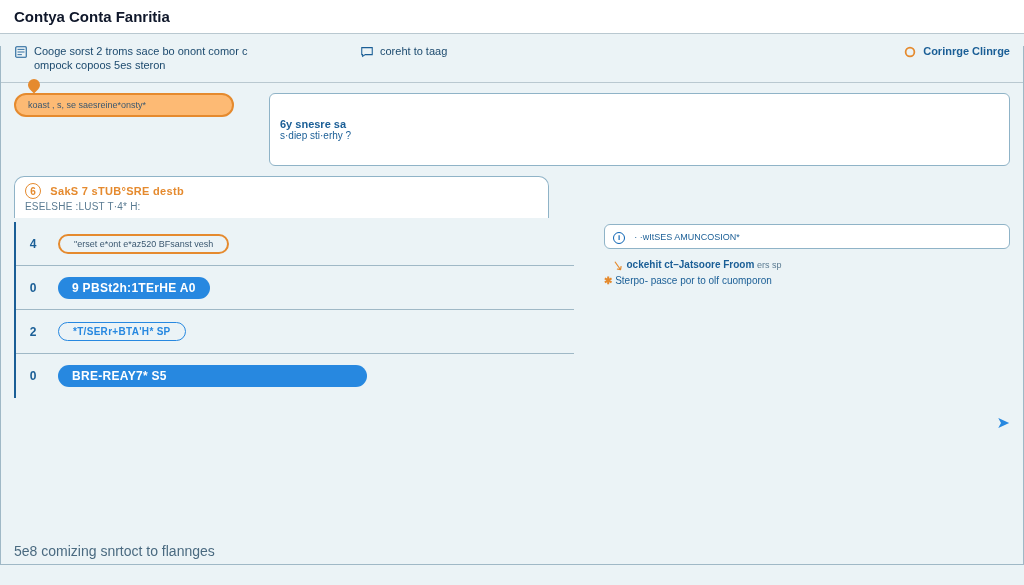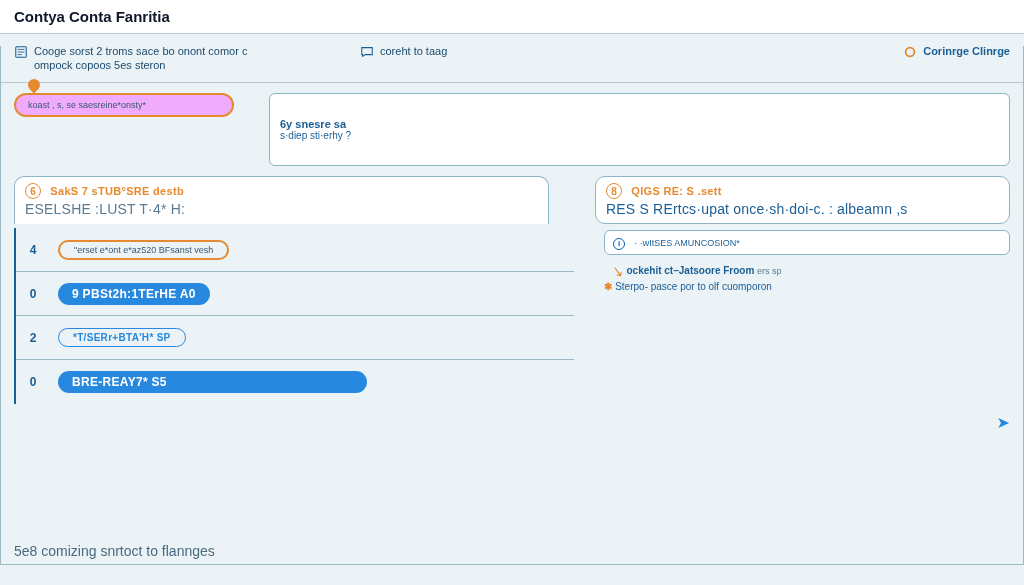--- a/index.html
+++ b/index.html
@@ -33,21 +33,21 @@
   .row { display:flex; }
   .left { width: 255px; flex: 0 0 255px; }
   .right { flex: 1; }
 
   
   .orange-pill {
     border: 2.5px solid #e58a2e;
     border-radius: 16px;
     padding: 5px 12px;
     font-size: 9px; color: #3b5870;
-    background: #f0abfc;
+    background: #fdba74;
     display: inline-block;
     width: 220px;
     white-space: nowrap;
   }
   .orange-marker {
     position:absolute; width:12px; height:12px;
     background:#e58a2e; border-radius:50% 50% 50% 0;
     transform: rotate(-45deg);
   }
 
@@ -61,21 +61,21 @@
   .sec-card {
     flex: 1; border:1px solid #8fb3c7; border-radius: 10px; background:#fff;
     padding: 6px 10px;
   }
   .step-num {
     display:inline-flex; width:16px;height:16px;border:1.5px solid #e58a2e;border-radius:50%;
     color:#e58a2e; font-weight:700; font-size:10px; align-items:center; justify-content:center; margin-right:6px;
   }
   .step-num.blue { border-color:#0a63b4; color:#0a63b4; }
   .orange-title { color:#e58a2e; font-weight:700; font-size:11px; letter-spacing:.3px; }
-  .gray-sub { color:#5a7b92; font-size:14px; letter-spacing:.2px; margin-top:2px; }
+  .gray-sub { color:#5a7b92; font-size:10px; letter-spacing:.2px; margin-top:2px; }
 
   
   .list { margin-top: 4px; border-left:2px solid #1a5e96;}
   .list-row { display:flex; align-items:center; border-bottom:1px solid #9fb8c6; height:44px; }
   .list-row .num { width:34px; text-align:center; color:#1a5e96; font-size:12px; font-weight:600;}
   .list-row .cell { width: 510px; padding: 6px 8px; }
   .btn-blue {
     display:inline-block; background:#2788e0; color:#fff; font-size:12px; font-weight:700;
     border-radius: 12px; padding:4px 14px; letter-spacing:.3px;
   }
@@ -145,25 +145,20 @@
       </div>
     </div>
   </div>
 
   <div class="sec-row">
     <div class="sec-card" style="flex:0 0 535px;border-bottom-left-radius:0;border-bottom-right-radius:0;border-bottom:none;">
       <span class="step-num">6</span>
       <span class="orange-title">SakS 7 sTUB°SRE destb</span>
       <div class="gray-sub">ESELSHE :LUST T·4* H:</div>
     </div>
-    <div class="sec-card">
-      <span class="step-num" style="border-color:#e58a2e;">8</span>
-      <span class="orange-title">QIGS RE: S  .sett</span>
-      <div class="gray-sub" style="color:#1a5e96;">RES S RErtcs·upat once·sh·doi-c. : albeamn ,s</div>
-    </div>
   </div>
 
   <div class="row" style="gap:30px;">
     <div style="flex:0 0 560px;">
 
       <div class="list">
         <div class="list-row">
           <div class="num">4</div>
           <div class="cell"><span class="oval-orange">"erset e*ont e*az520 BFsanst vesh</span></div>
         </div>

